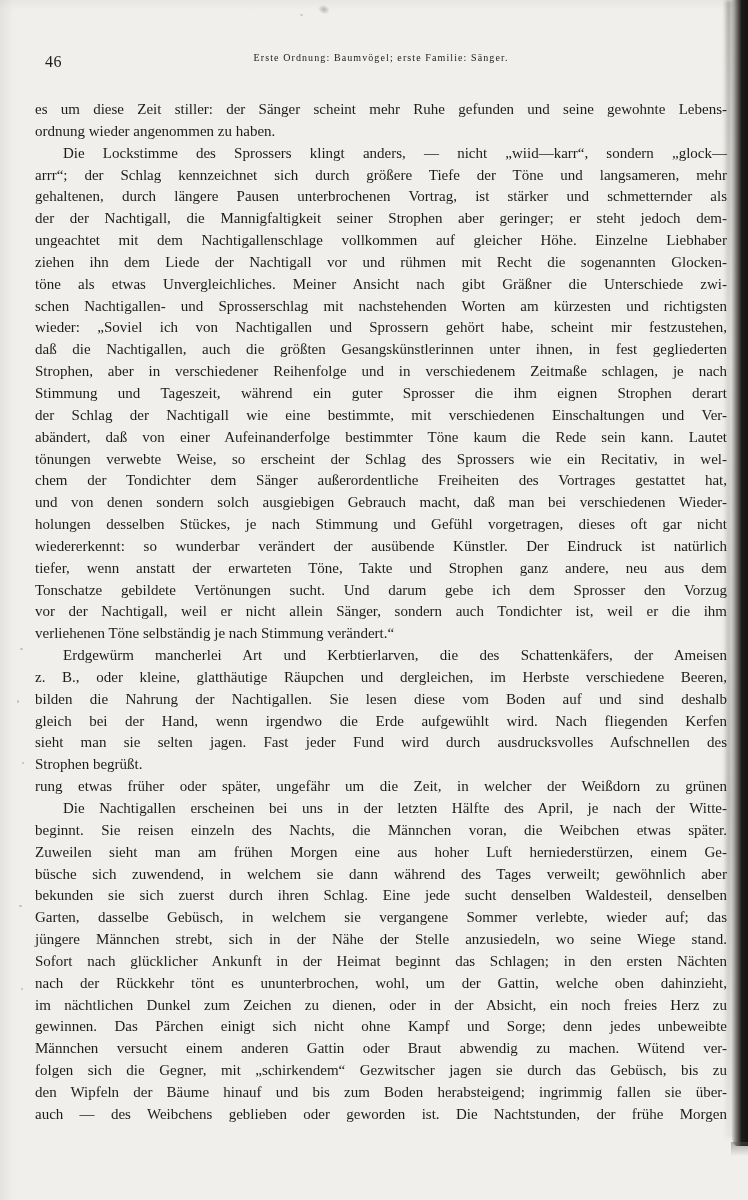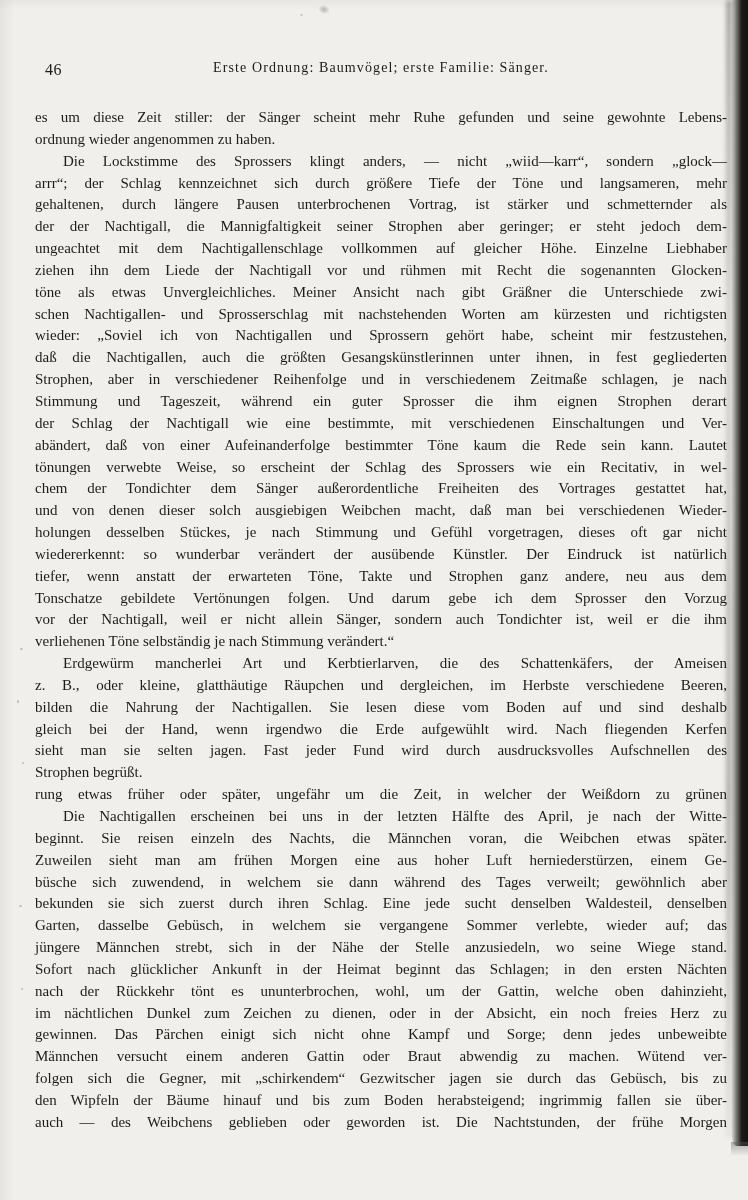--- a/index.html
+++ b/index.html
@@ -14,33 +14,33 @@
     color:var(--ink,#1d1c19);
   }
   
   .sheet::before{
     content:"";position:absolute;inset:0;pointer-events:none;
     background:
       linear-gradient(to right, rgba(120,118,112,.10), rgba(120,118,112,0) 14px),
       linear-gradient(to bottom, rgba(120,118,112,.07), rgba(120,118,112,0) 10px);
   }
   .content{
-    position:absolute;left:35px;top:8px;width:692px;
+    position:absolute;left:35px;top:0;width:692px;
   }
   .running-header{
     position:relative;height:20px;margin-top:52px;
     font-size:15px;
   }
   .page-number{
     position:absolute;left:10px;top:1px;
     font-size:16px;letter-spacing:.5px;
   }
   .running-title{
     position:absolute;left:0;right:0;top:0;text-align:center;
-    font-size:14px;letter-spacing:1.1px;
+    font-size:10px;letter-spacing:1.1px;
   }
   .body-text{
     margin-top:27px;
     font-size:15px;line-height:21.85px;
     text-rendering:optimizeLegibility;
   }
   .line{
     text-align:justify;
     text-align-last:justify;
     white-space:normal;
@@ -101,25 +101,25 @@
           <div class="line">töne als etwas Unvergleichliches.  Meiner Ansicht nach gibt Gräßner die Unterschiede zwi-</div>
           <div class="line">schen Nachtigallen- und Sprosserschlag mit nachstehenden Worten am kürzesten und richtigsten</div>
           <div class="line">wieder: „Soviel ich von Nachtigallen und Sprossern gehört habe, scheint mir festzustehen,</div>
           <div class="line">daß die Nachtigallen, auch die größten Gesangskünstlerinnen unter ihnen, in fest gegliederten</div>
           <div class="line">Strophen, aber in verschiedener Reihenfolge und in verschiedenem Zeitmaße schlagen, je nach</div>
           <div class="line">Stimmung und Tageszeit, während ein guter Sprosser die ihm eignen Strophen derart</div>
           <div class="line">der Schlag der Nachtigall wie eine bestimmte, mit verschiedenen Einschaltungen und Ver-</div>
           <div class="line">abändert, daß von einer Aufeinanderfolge bestimmter Töne kaum die Rede sein kann.  Lautet</div>
           <div class="line">tönungen verwebte Weise, so erscheint der Schlag des Sprossers wie ein Recitativ, in wel-</div>
           <div class="line">chem der Tondichter dem Sänger außerordentliche Freiheiten des Vortrages gestattet hat,</div>
-          <div class="line">und von denen dieser solch ausgiebigen Weibchen macht, daß man bei verschiedenen Wieder-</div>
+          <div class="line">und von denen sondern solch ausgiebigen Gebrauch macht, daß man bei verschiedenen Wieder-</div>
           <div class="line">holungen desselben Stückes, je nach Stimmung und Gefühl vorgetragen, dieses oft gar nicht</div>
           <div class="line">wiedererkennt: so wunderbar verändert der ausübende Künstler.  Der Eindruck ist natürlich</div>
           <div class="line">tiefer, wenn anstatt der erwarteten Töne, Takte und Strophen ganz andere, neu aus dem</div>
-          <div class="line">Tonschatze gebildete Vertönungen folgen.  Und darum gebe ich dem Sprosser den Vorzug</div>
+          <div class="line">Tonschatze gebildete Vertönungen sucht.  Und darum gebe ich dem Sprosser den Vorzug</div>
           <div class="line">vor der Nachtigall, weil er nicht allein Sänger, sondern auch Tondichter ist, weil er die ihm</div>
           <div class="line para-end">verliehenen Töne selbständig je nach Stimmung verändert.“</div>
         </div>
         <div>
           <div class="line para-first">Erdgewürm mancherlei Art und Kerbtierlarven, die des Schattenkäfers, der Ameisen</div>
           <div class="line">z. B., oder kleine, glatthäutige Räupchen und dergleichen, im Herbste verschiedene Beeren,</div>
           <div class="line">bilden die Nahrung der Nachtigallen.  Sie lesen diese vom Boden auf und sind deshalb</div>
           <div class="line">gleich bei der Hand, wenn irgendwo die Erde aufgewühlt wird.  Nach fliegenden Kerfen</div>
           <div class="line">sieht man sie selten jagen.  Fast jeder Fund wird durch ausdrucksvolles Aufschnellen des</div>
           <div class="line para-end">Strophen begrüßt.</div>

